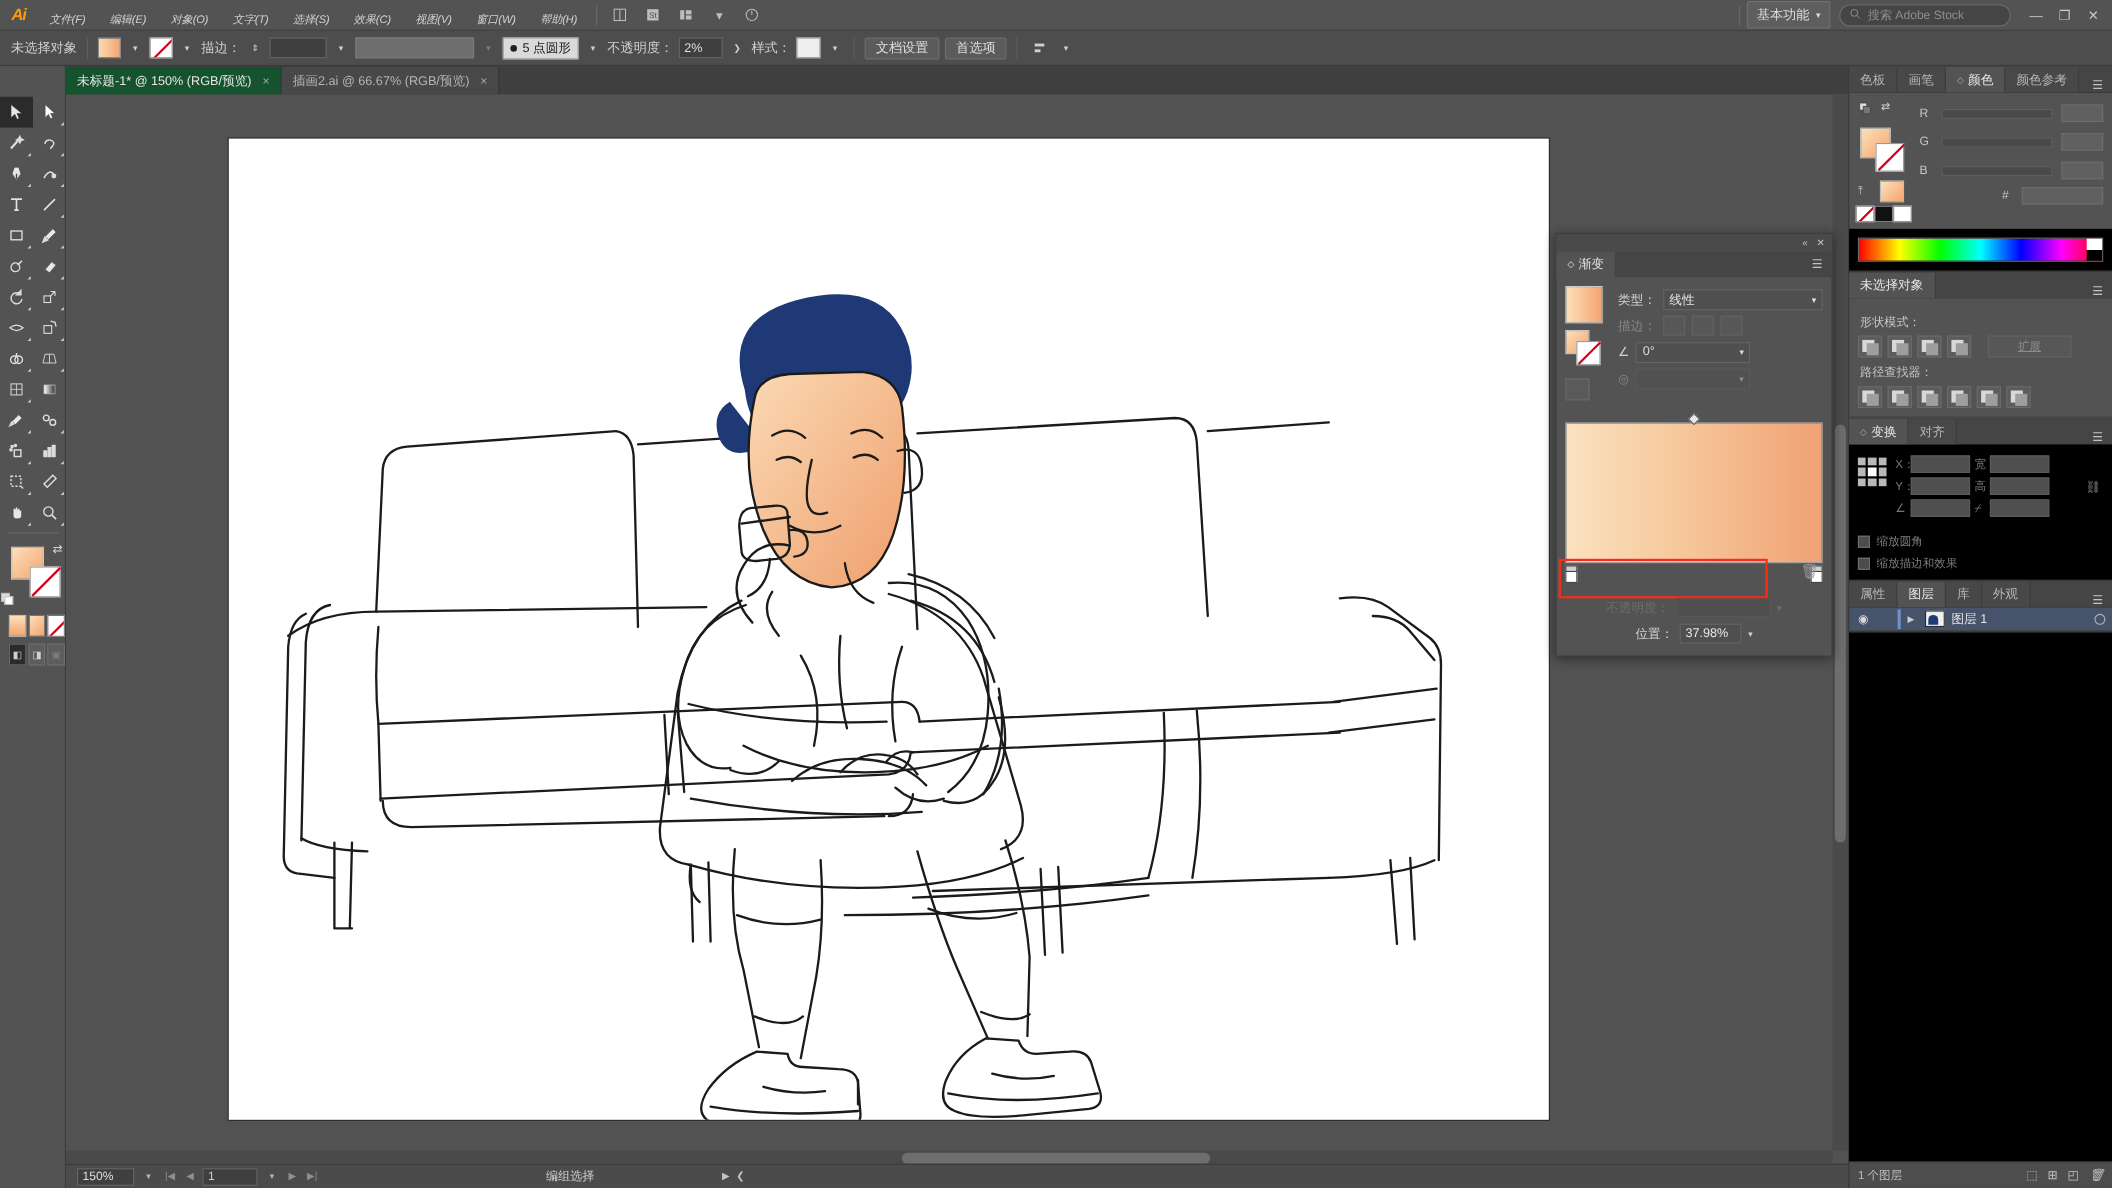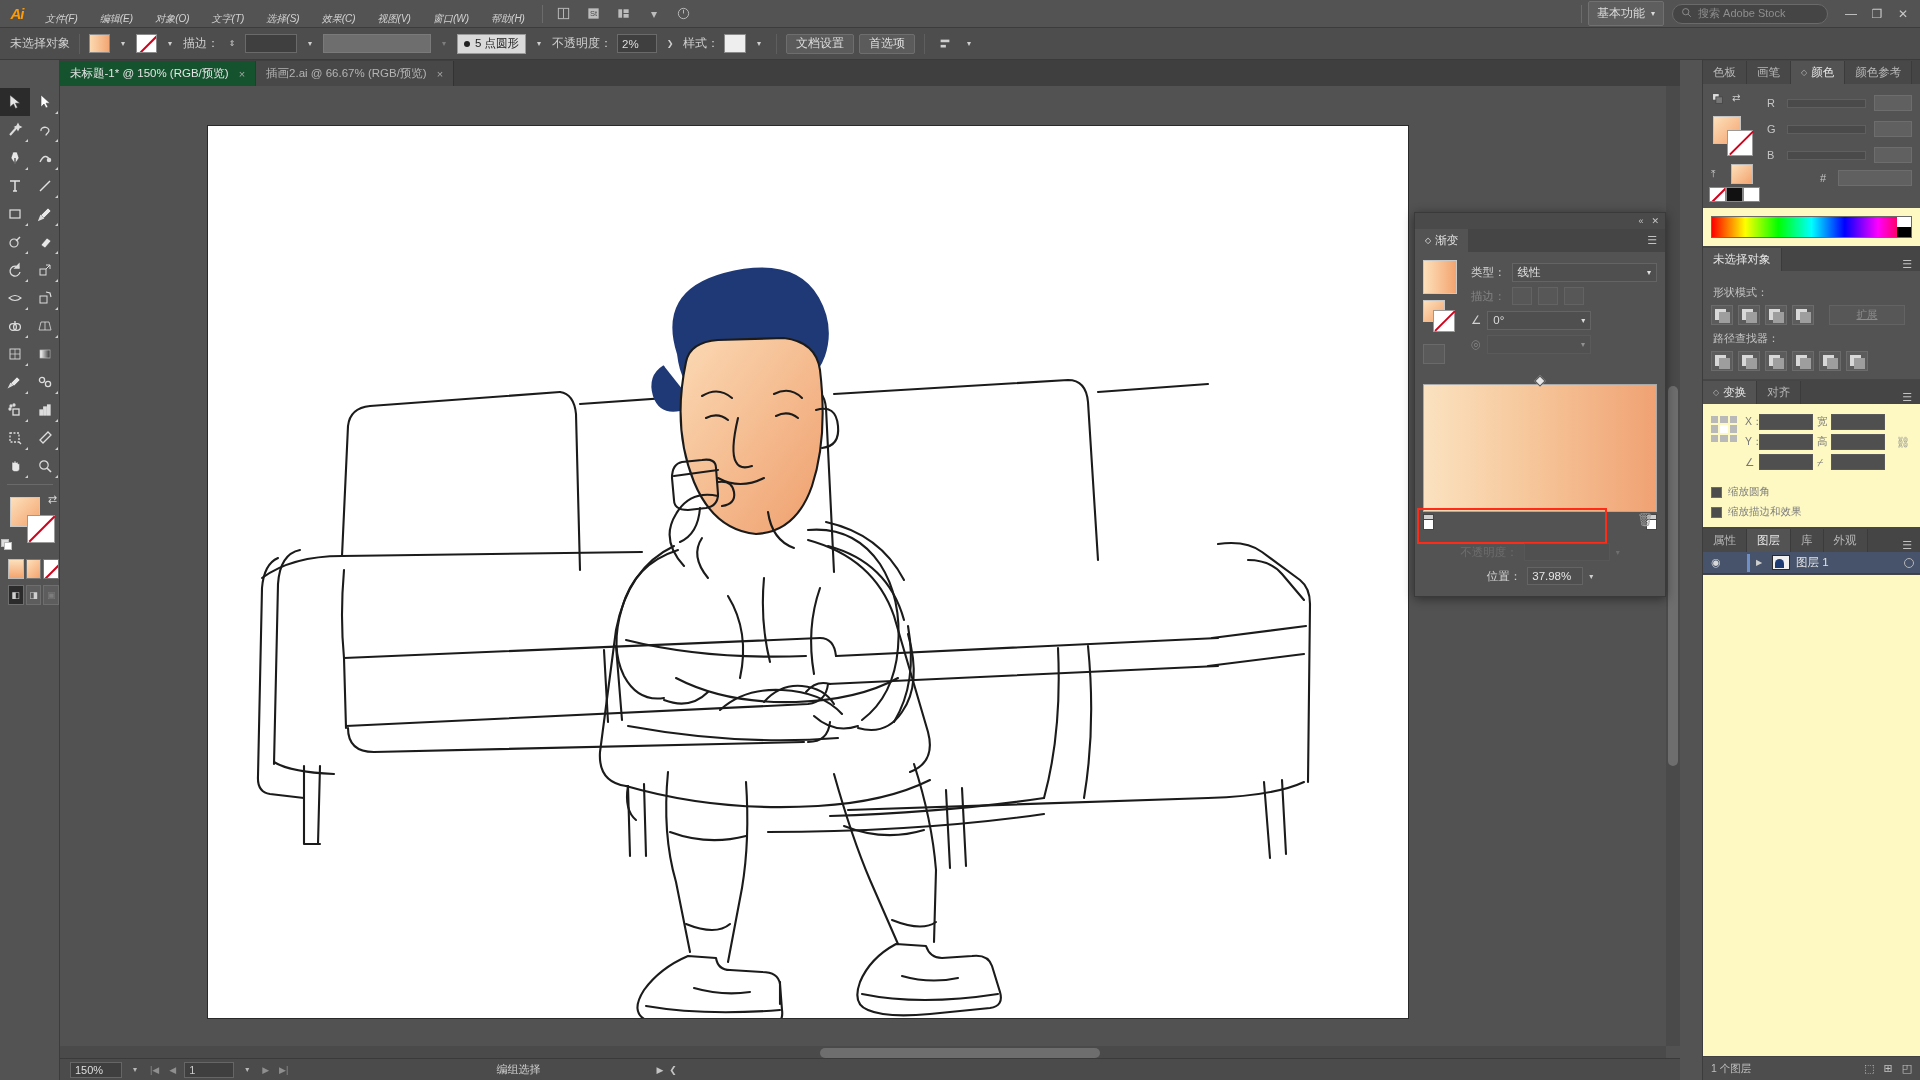--- a/index.html
+++ b/index.html
@@ -189,22 +189,22 @@
     display:flex; align-items:center; padding-left:4px; font-size:11px; color:#dedede;
   }
   .sb-arrow { font-size:8px; color:#b9b9b9; width:14px; text-align:center;}
   .page-box { width:50px; height:16px; background:#3f3f3f; border:1px solid #666; display:flex;align-items:center;padding-left:4px;}
   .nav-ic { color:#8f8f8f; font-size:9px; padding:0 2px;}
   .sb-status { margin-left:200px; color:#cfcfcf;}
   .sb-tail { margin-left:110px; display:flex; gap:6px; color:#c4c4c4; font-size:9px;}
 
   
   .dock {
-    position:absolute; right:0; top:60px; width:218px; height:1020px;
-    background:#fef9c3; border-left:1px solid #3c3c3c;
+    position:absolute; right:0; top:60px; width:240px; height:1020px;
+    background:#000000; border-left:1px solid #3c3c3c;
   }
   .panel { border-bottom:1px solid #464646; }
   .panel-tabs {
     display:flex; align-items:flex-end; height:24px; background:#454545;
     position:relative;
   }
   .ptab {
     height:23px; padding:0 10px; display:flex; align-items:center;
     font-size:11.5px; color:#b6b6b6; background:#484848; border-right:1px solid #3b3b3b;
     white-space:nowrap;

